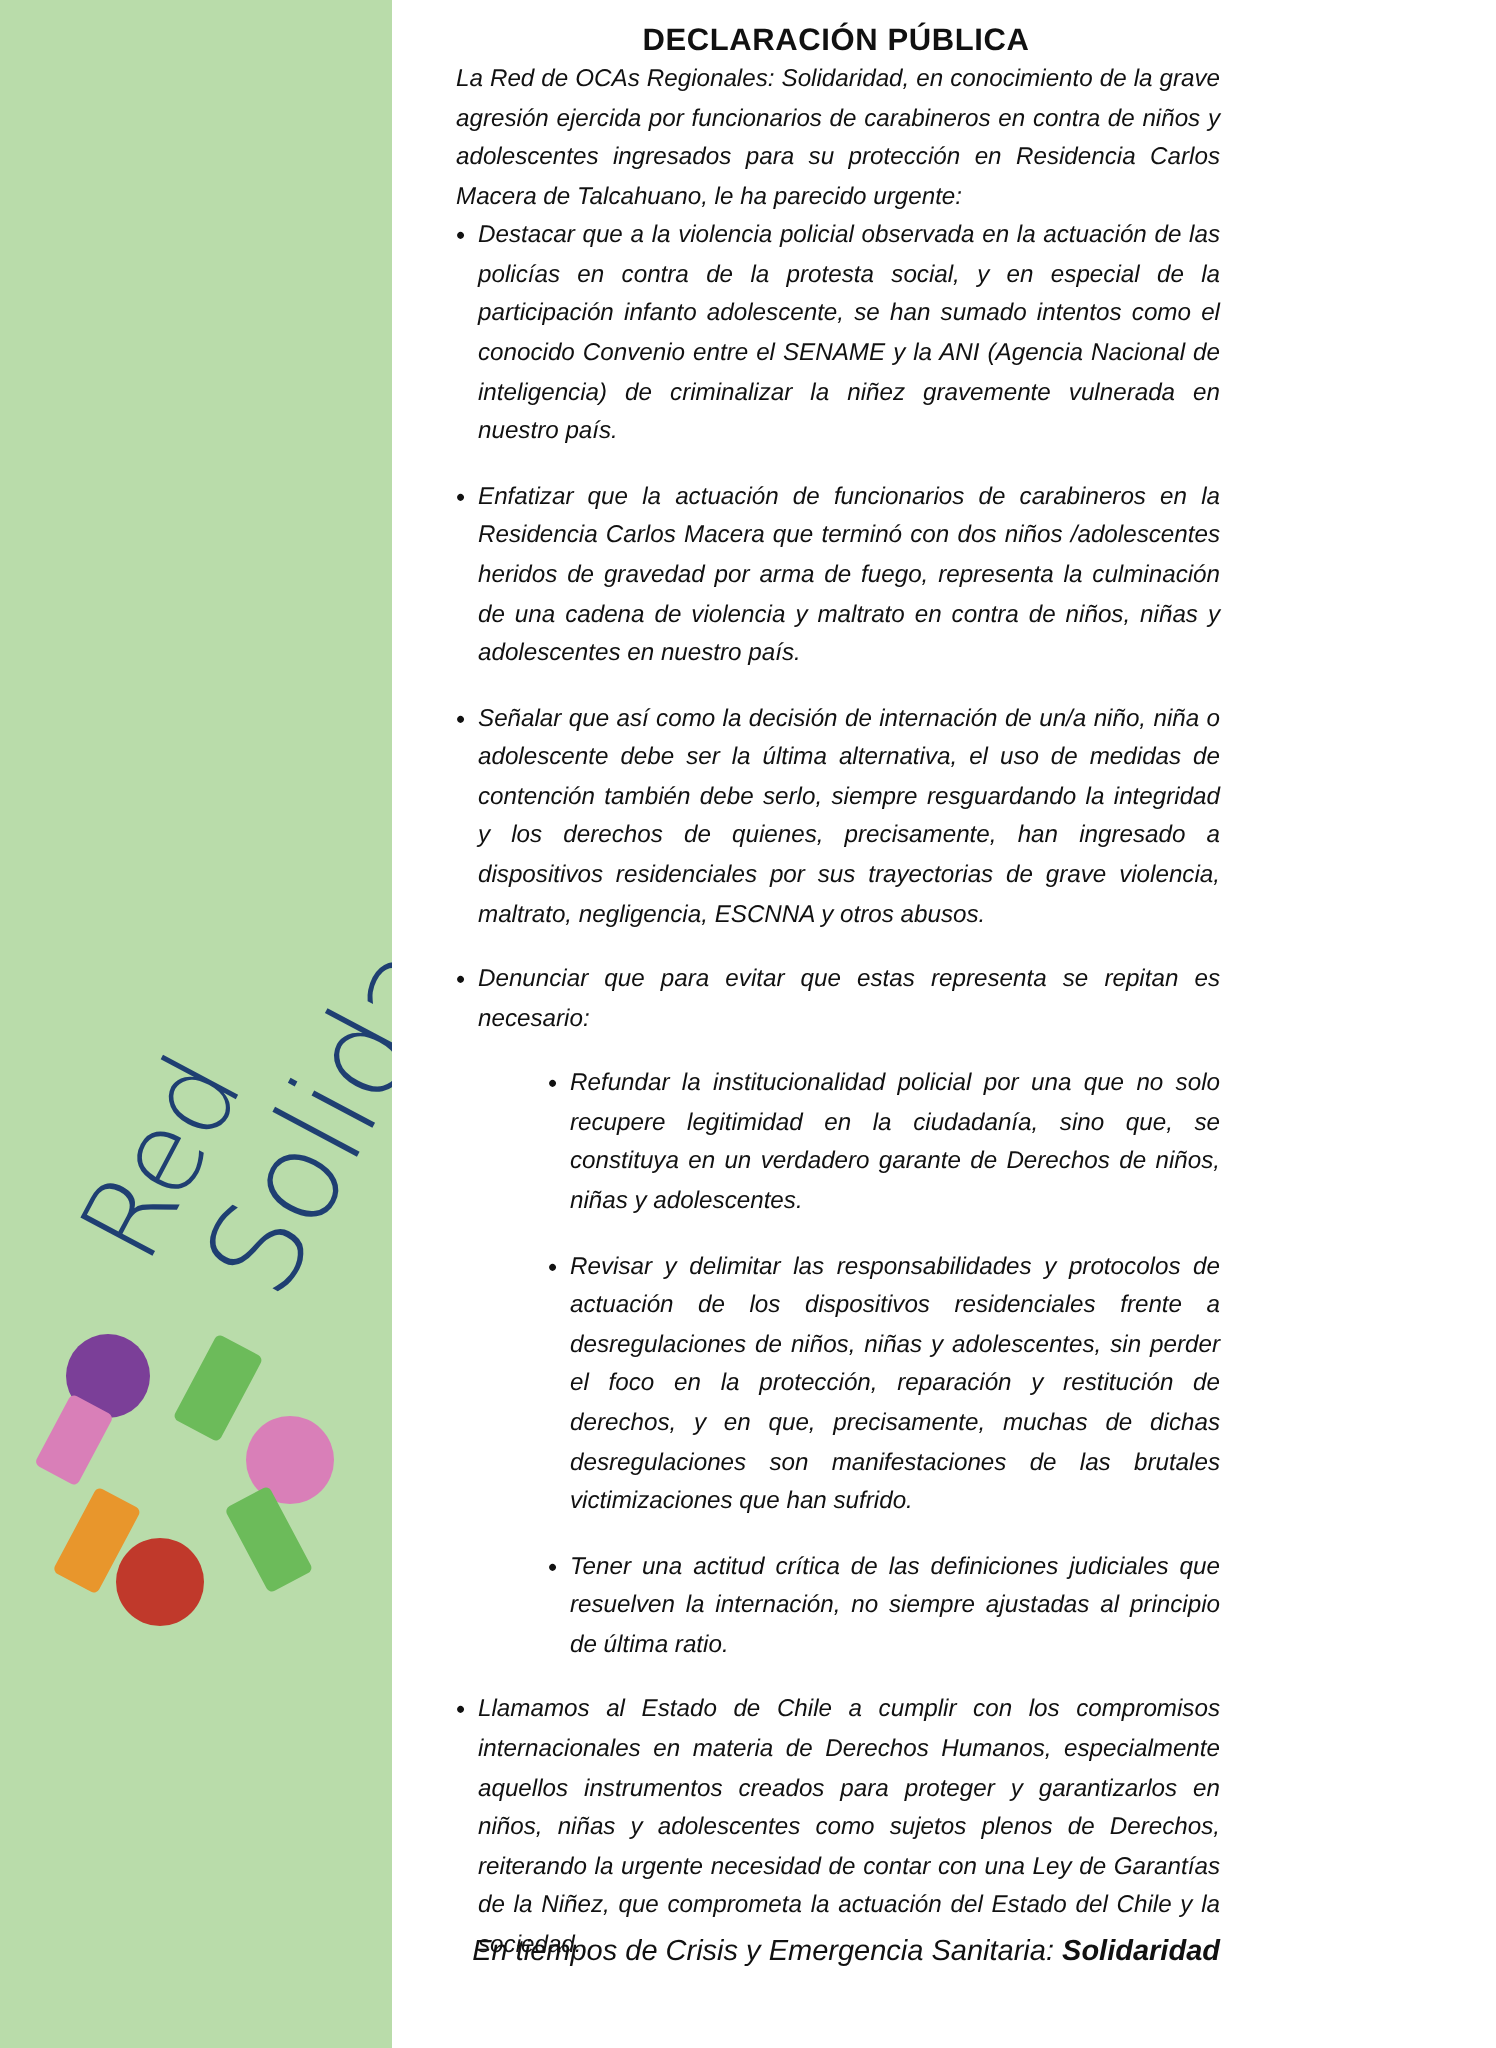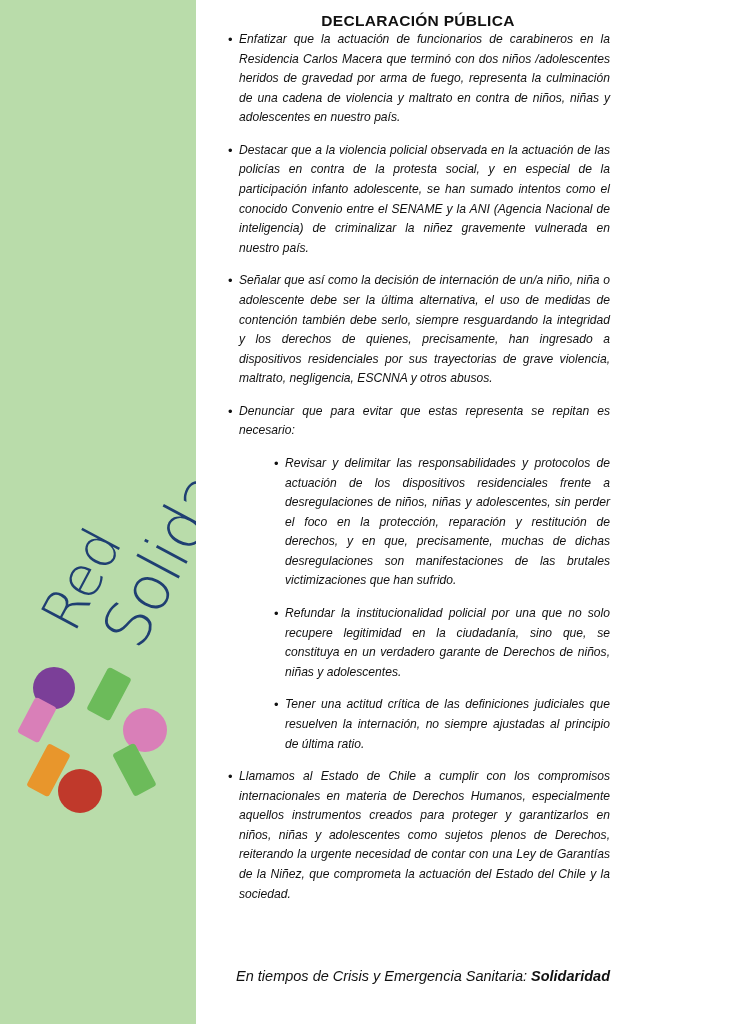--- a/index.html
+++ b/index.html
@@ -184,31 +184,32 @@
     </div>
 
   </div>
 
   <div class="content">
 
     <div class="doc-title">DECLARACIÓN PÚBLICA</div>
 
     <div class="body-area">
 
+      <p class="para intro">La Red de OCAs Regionales: Solidaridad, en conocimiento de la grave agresión ejercida por funcionarios de carabineros en contra de  niños y adolescentes ingresados para su protección en Residencia  Carlos Macera de Talcahuano, le ha parecido urgente:</p>
 
       <ul class="lvl1">
+        <li class="bullet">Destacar que a  la violencia policial observada en la actuación de las policías en contra de la protesta social, y en especial de la participación infanto adolescente, se han sumado intentos como el conocido Convenio entre el SENAME y la ANI (Agencia Nacional de inteligencia) de criminalizar la niñez gravemente vulnerada en nuestro país.</li>
         <li class="bullet">Enfatizar que la actuación de funcionarios de carabineros en la Residencia Carlos Macera que terminó con dos niños /adolescentes  heridos de gravedad por arma de fuego, representa la culminación de una cadena de violencia y maltrato en contra de niños, niñas y adolescentes en nuestro país.</li>
-        <li class="bullet">Destacar que a  la violencia policial observada en la actuación de las policías en contra de la protesta social, y en especial de la participación infanto adolescente, se han sumado intentos como el conocido Convenio entre el SENAME y la ANI (Agencia Nacional de inteligencia) de criminalizar la niñez gravemente vulnerada en nuestro país.</li>
         <li class="bullet">Señalar que así como la decisión de internación de un/a niño, niña o adolescente debe ser la última alternativa, el uso de medidas de contención también debe serlo, siempre resguardando la integridad y los derechos de quienes, precisamente, han ingresado a dispositivos residenciales por sus trayectorias de grave violencia, maltrato, negligencia, ESCNNA y otros abusos.</li>
         <li class="bullet no-bullet-gap">Denunciar que para evitar que estas representa se repitan es necesario:</li>
       </ul>
 
       <ul class="lvl2">
+        <li class="bullet">Refundar la institucionalidad policial por una que no solo recupere legitimidad en la ciudadanía, sino que, se constituya en un verdadero garante de Derechos de niños, niñas y adolescentes.</li>
         <li class="bullet">Revisar y delimitar las responsabilidades y protocolos de actuación de los dispositivos residenciales frente a desregulaciones de niños, niñas y adolescentes, sin perder el foco en la protección, reparación y restitución de derechos, y en que, precisamente, muchas de dichas desregulaciones son manifestaciones de las brutales victimizaciones que han sufrido.</li>
-        <li class="bullet">Refundar la institucionalidad policial por una que no solo recupere legitimidad en la ciudadanía, sino que, se constituya en un verdadero garante de Derechos de niños, niñas y adolescentes.</li>
         <li class="bullet">Tener una actitud crítica de las definiciones judiciales que resuelven la internación, no siempre ajustadas al principio de última ratio.</li>
       </ul>
 
       <ul class="lvl1">
         <li class="bullet">Llamamos al Estado de Chile a cumplir con los compromisos internacionales en materia de Derechos Humanos, especialmente aquellos instrumentos creados para proteger y garantizarlos en niños, niñas y adolescentes como sujetos plenos de Derechos, reiterando la urgente necesidad de contar con una Ley de Garantías de la Niñez, que comprometa la actuación del Estado del Chile y la sociedad.</li>
       </ul>
 
     </div>
 
     <div class="closing">

